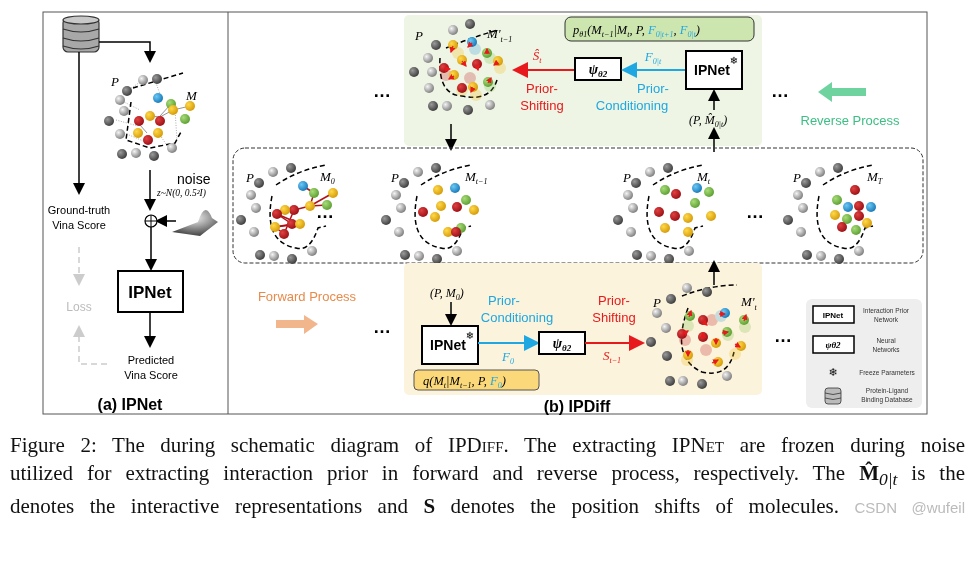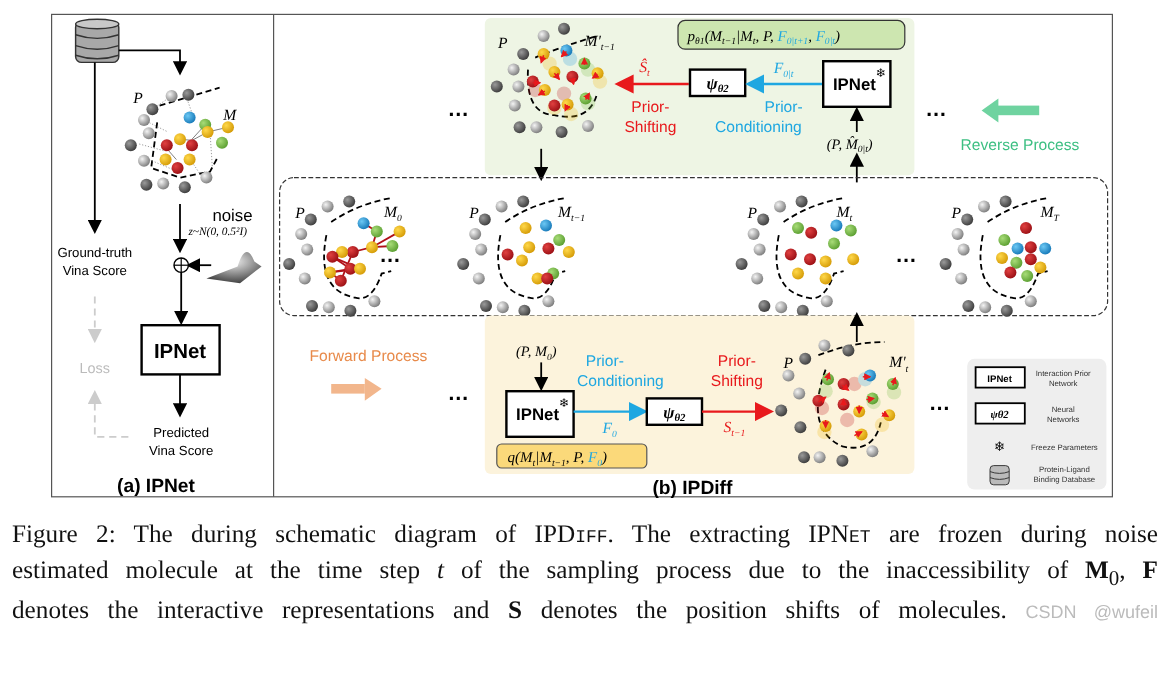--- a/index.html
+++ b/index.html
@@ -1,21 +1,21 @@
 <!DOCTYPE html>
 <html><head>
 <meta charset="utf-8">
 <style>
   html, body { margin:0; padding:0; background:#ffffff; }
   body { width:968px; height:580px; position:relative; overflow:hidden; font-family:"Liberation Sans", sans-serif; color:#000; }
   svg text { font-family:"Liberation Sans", sans-serif; }
   .serif { font-family:"Liberation Serif", serif; }
   .caption { position:absolute; left:10px; top:432px; width:955px; font-family:"Liberation Serif", serif; font-size:21px; line-height:27.5px; color:#111; text-align:justify; }
   .caption .line { display:block; white-space:nowrap; text-align:justify; text-align-last:justify; }
-  .sc { font-variant:small-caps;font-family:Liberation Mono, monospace; }
+  .sc { font-variant:small-caps; }
   .bold { font-weight:bold; }
   .ital { font-style:italic; }
   .watermark { color:#bbb; font-family:"Liberation Sans", sans-serif; font-size:15px; }
 </style>
 </head>
 <body>
 
 <svg width="968" height="430" style="position:absolute;left:0;top:0">
   <defs>
     <radialGradient id="gp" cx="35%" cy="35%" r="70%">
@@ -472,15 +472,15 @@
     </g>
     <text x="887" y="393" text-anchor="middle" font-size="6.5" fill="#333">Protein-Ligand</text>
     <text x="887" y="402" text-anchor="middle" font-size="6.5" fill="#333">Binding Database</text>
   </g>
 
   <text x="577" y="412" text-anchor="middle" font-size="16" font-weight="bold">(b) IPDiff</text>
 </svg>
 
 <div class="caption">
   <span class="line"><span>Figure 2: The during schematic diagram of IPD</span><span class="sc">iff</span><span>. The extracting IPN</span><span class="sc">et</span><span> are frozen during noise</span></span>
-  <span class="line"><span>estimated molecule at the time step </span><span class="ital">t</span><span> of the sampling process due to the inaccessibility of </span><span class="bold">M</span><sub>0</sub><span>, </span><span class="bold">F</span></span>
+  <span class="line"><span>utilized for extracting interaction prior in forward and reverse process, respectively. The </span><span class="bold">M̂</span><sub class="ital">0|t</sub><span> is the</span></span>
   <span class="line"><span>denotes the interactive representations and </span><span class="bold">S</span><span> denotes the position shifts of molecules.</span> <span class="watermark">CSDN @wufeil</span></span>
 </div>
 
 </body></html>

